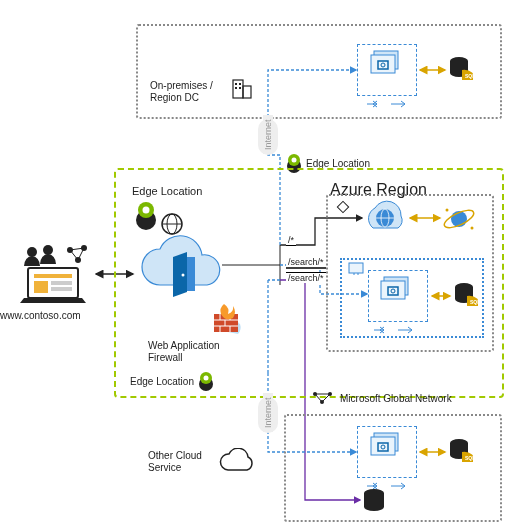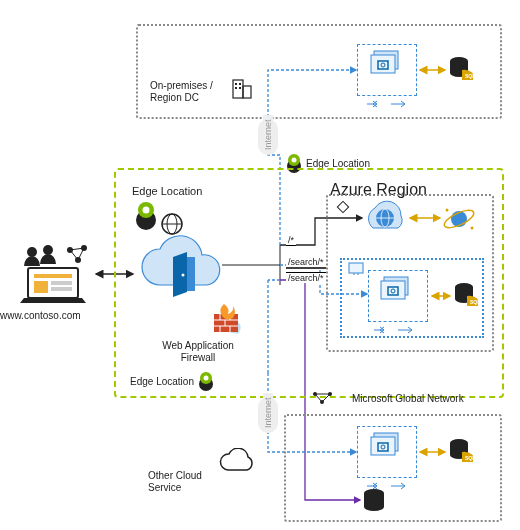--- a/index.html
+++ b/index.html
@@ -122,21 +122,21 @@
 
 <div class="box dash-green" style="left:114px;top:168px;width:390px;height:230px"></div>
 <div class="icon" style="left:310px;top:390px">
   <svg width="26" height="16">
       <circle cx="5" cy="4" r="2" fill="#222"></circle>
       <circle cx="20" cy="4" r="2" fill="#222"></circle>
       <circle cx="12" cy="12" r="2" fill="#222"></circle>
       <path d="M5,4 L20,4 L12,12 Z" fill="none" stroke="#222"></path>
     </svg>
 </div>
-<div class="label" style="left:352px;top:393px">Microsoft Global Network</div>
+<div class="label" style="left:340px;top:393px">Microsoft Global Network</div>
 
 <div class="label" style="left:132px;top:185px;font-size:11px">Edge Location</div>
 <div class="icon" style="left:132px;top:200px">
   <svg width="28" height="30">
       <circle cx="14" cy="20" r="10" fill="#222"></circle>
       <path d="M14,2 a8,8 0 0 1 0,16 a8,8 0 0 1 0,-16 z" fill="#7bb800"></path>
       <circle cx="14" cy="10" r="3.5" fill="#fff"></circle>
     </svg>
 </div>
 <div class="icon" style="left:160px;top:212px">
@@ -165,21 +165,21 @@
         <line x1="4" y1="26" x2="28" y2="26"></line>
         <line x1="10" y1="14" x2="10" y2="20"></line>
         <line x1="20" y1="14" x2="20" y2="20"></line>
         <line x1="15" y1="20" x2="15" y2="26"></line>
         <line x1="10" y1="26" x2="10" y2="32"></line>
         <line x1="20" y1="26" x2="20" y2="32"></line>
       </g>
       <path d="M14,4 q6,4 4,10 q6,-2 5,-8 q4,6 0,12 q-8,4 -12,-4 q-2,-6 3,-10 z" fill="#f79a2a"></path>
     </svg>
 </div>
-<div class="label" style="left:148px;top:340px;text-align:center;width:100px;white-space:pre-line">Web Application
+<div class="label" style="left:148px;top:340px;width:100px;white-space:pre-line">Web Application
 Firewall</div>
 
 <div class="icon" style="left:196px;top:370px">
   <svg width="20" height="22">
       <circle cx="10" cy="14" r="7" fill="#222"></circle>
       <path d="M10,2 a6,6 0 0 1 0,12 a6,6 0 0 1 0,-12 z" fill="#7bb800"></path>
       <circle cx="10" cy="8" r="2.5" fill="#fff"></circle>
     </svg>
 </div>
 <div class="label" style="left:130px;top:376px">Edge Location</div>
@@ -275,21 +275,21 @@
     </svg>
 </div>
 
 <div class="icon" style="left:362px;top:488px">
   <svg width="24" height="28">
       <ellipse cx="12" cy="5" rx="10" ry="4" fill="#222"></ellipse>
       <path d="M2,5 v14 a10,4 0 0 0 20,0 v-14" fill="#222"></path>
     </svg>
 </div>
 
-<div class="label" style="left:148px;top:470px;width:70px;white-space:pre-line">Other Cloud
+<div class="label" style="left:148px;top:450px;width:70px;white-space:pre-line">Other Cloud
 Service</div>
 <div class="icon" style="left:218px;top:448px">
   <svg width="40" height="26">
       <path d="M10,22 a8,8 0 0 1 1,-16 a10,10 0 0 1 19,3 a7,7 0 0 1 -1,13 z" fill="#fff" stroke="#222" stroke-width="1.5"></path>
     </svg>
 </div>
 
 <div class="icon" style="left:18px;top:244px">
   <svg width="76" height="60">
 

